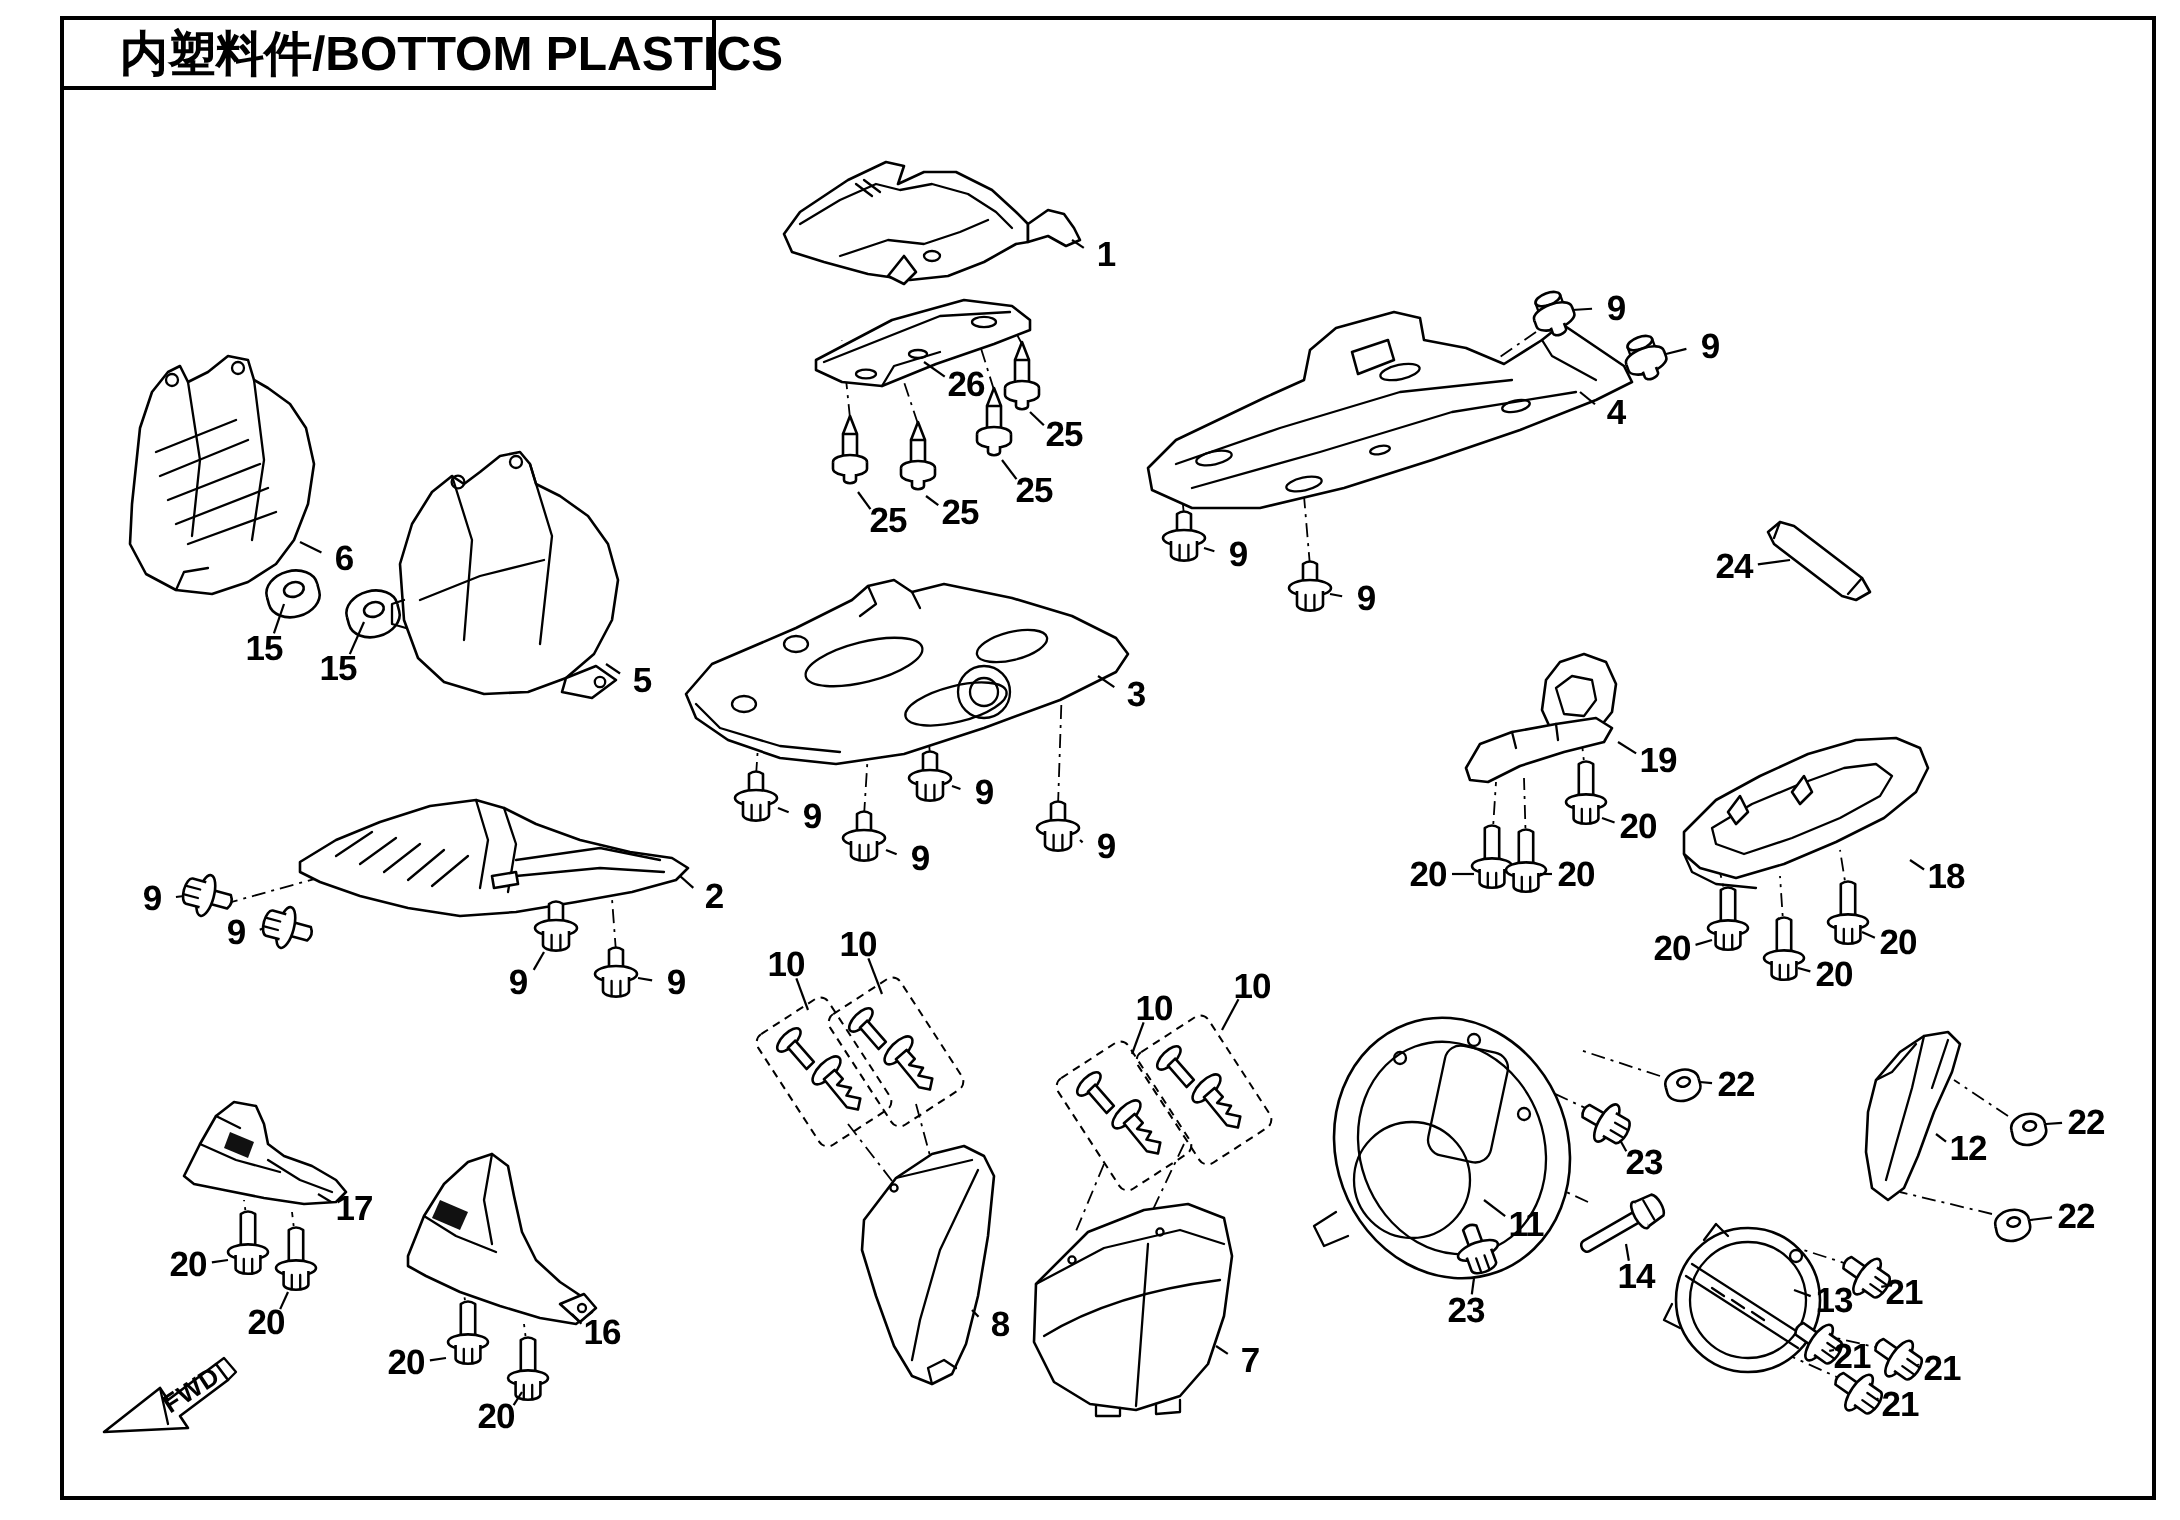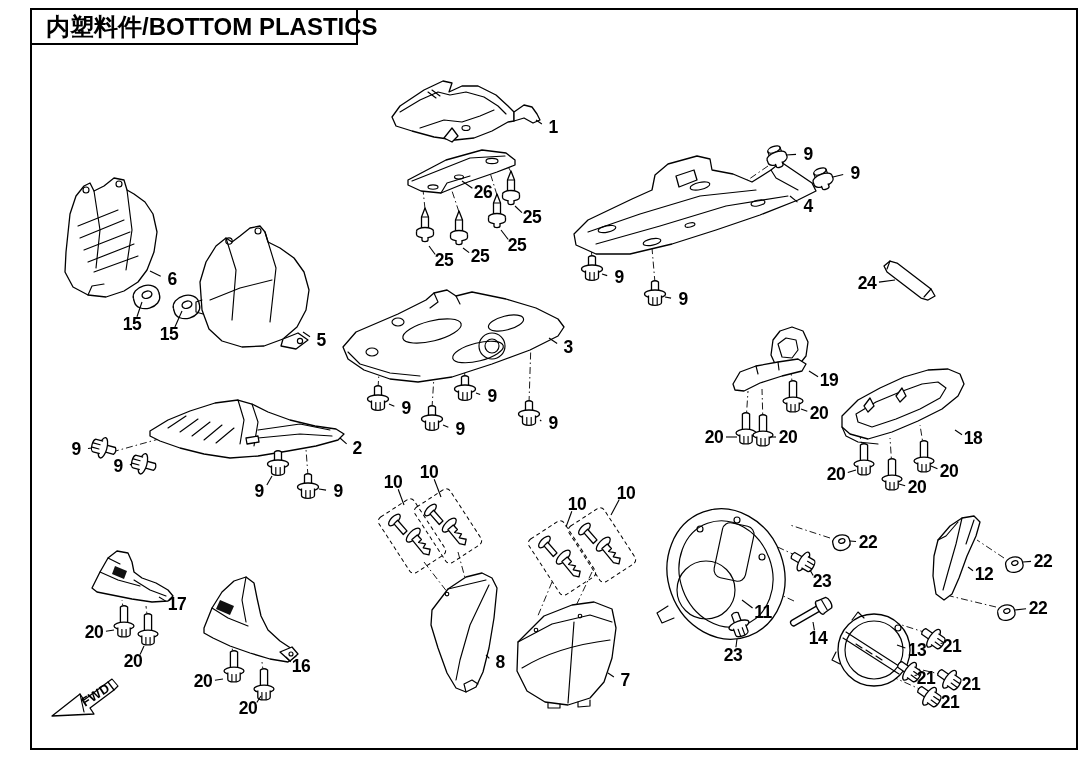--- a/index.html
+++ b/index.html
@@ -7,21 +7,21 @@
     width:1090px;height:760px;position:relative;background:#ffffff;
     font-family:"Liberation Sans",sans-serif;overflow:hidden;
   }
   .frame{
     position:absolute;left:30px;top:8px;width:1048px;height:742px;
     border:2.5px solid #000;box-sizing:border-box;background:#fff;
   }
   .titlebox{
     position:absolute;left:30px;top:8px;width:328px;height:37px;
     border:2.5px solid #000;box-sizing:border-box;background:#fff;
-    display:flex;align-items:center;padding-left:14px;z-index:5;
+    display:flex;align-items:center;padding-left:28px;z-index:5;
   }
   .titlebox span{font-size:24px;font-weight:bold;letter-spacing:0;white-space:nowrap;}
   svg#diagram{position:absolute;left:0;top:0;z-index:2;}
   .sw{fill:#fff;stroke:#000;stroke-width:1.3;stroke-linejoin:round;}
   .s{fill:none;stroke:#000;stroke-width:1.15;stroke-linejoin:round;stroke-linecap:round;}
   .dk{fill:#111;stroke:none;}
   .dash{fill:none;stroke:#000;stroke-width:0.9;stroke-dasharray:7 3 1.5 3;}
   .leader{stroke:#000;stroke-width:1.1;}
   text.callout{
     font-family:"Liberation Sans",sans-serif;font-size:17.5px;font-weight:bold;

